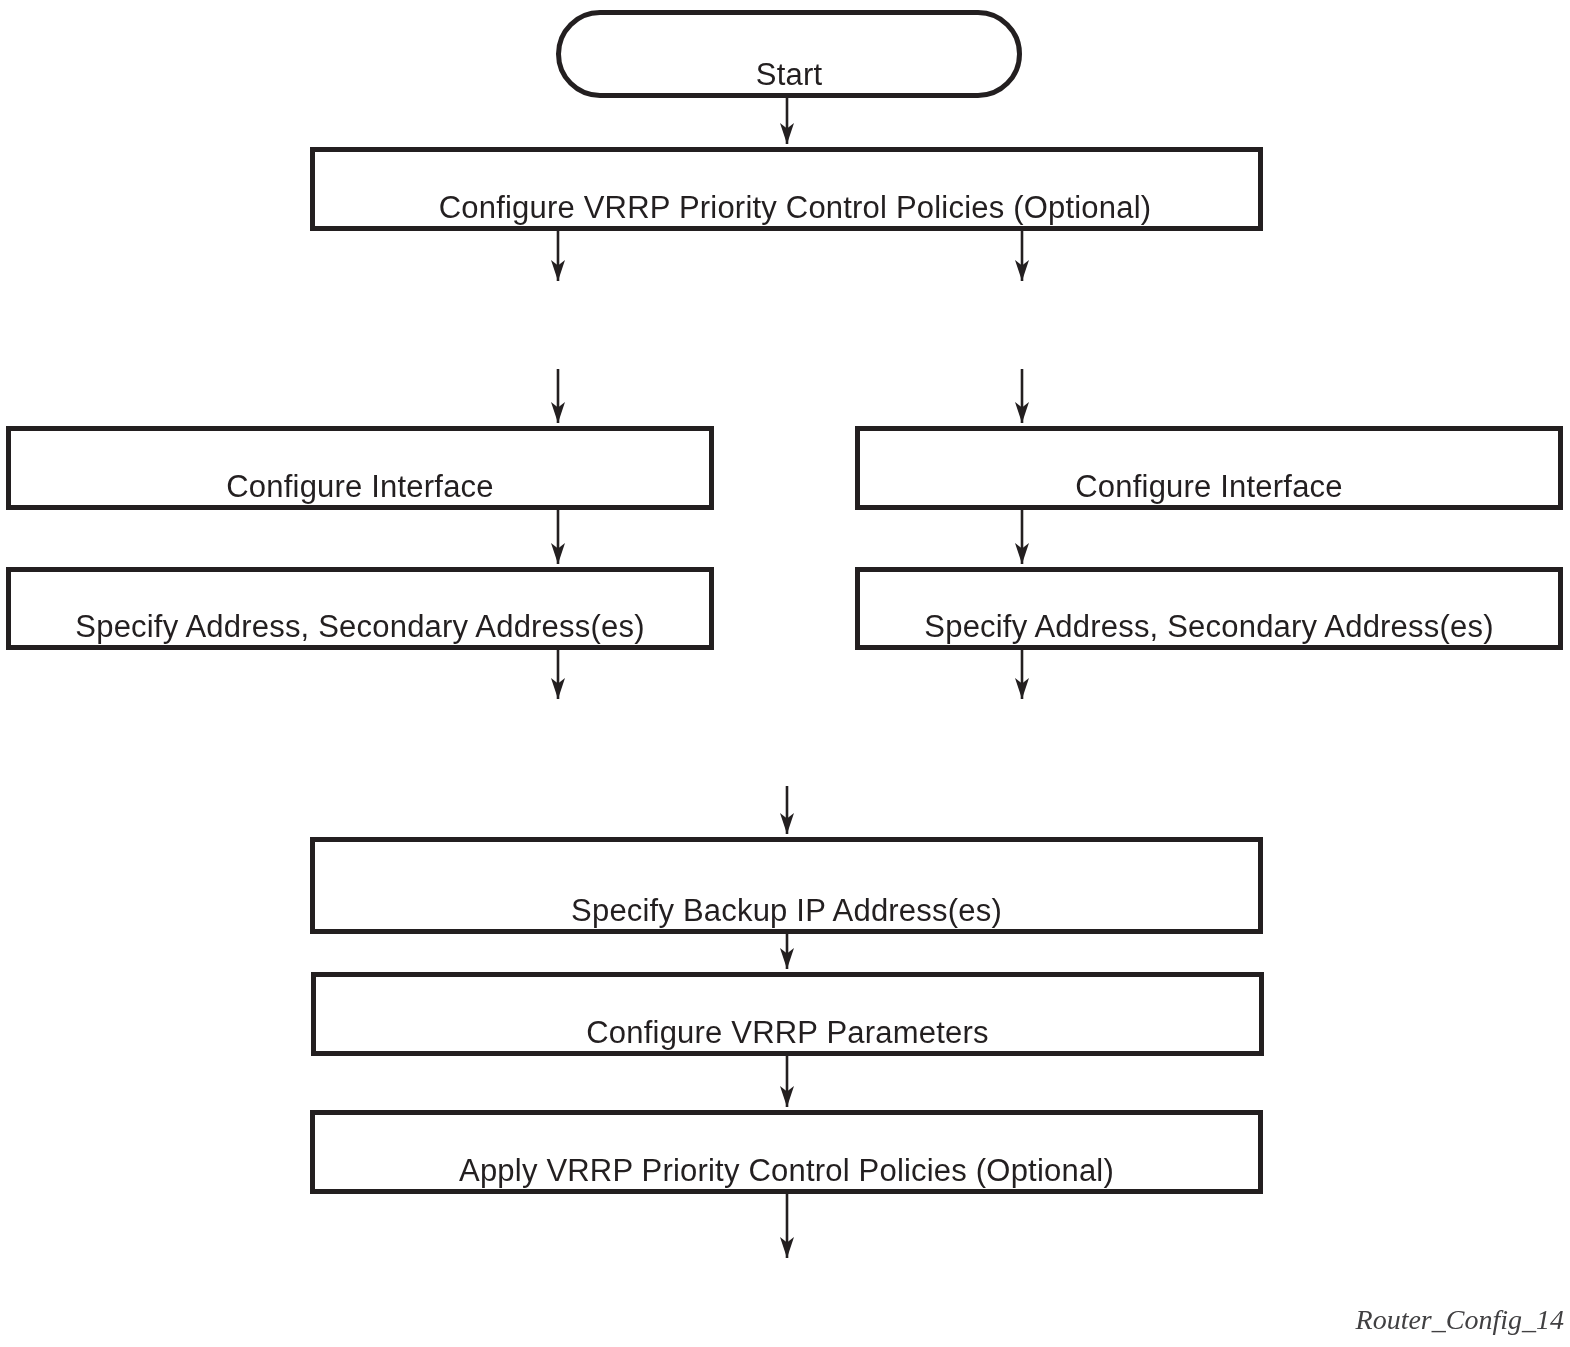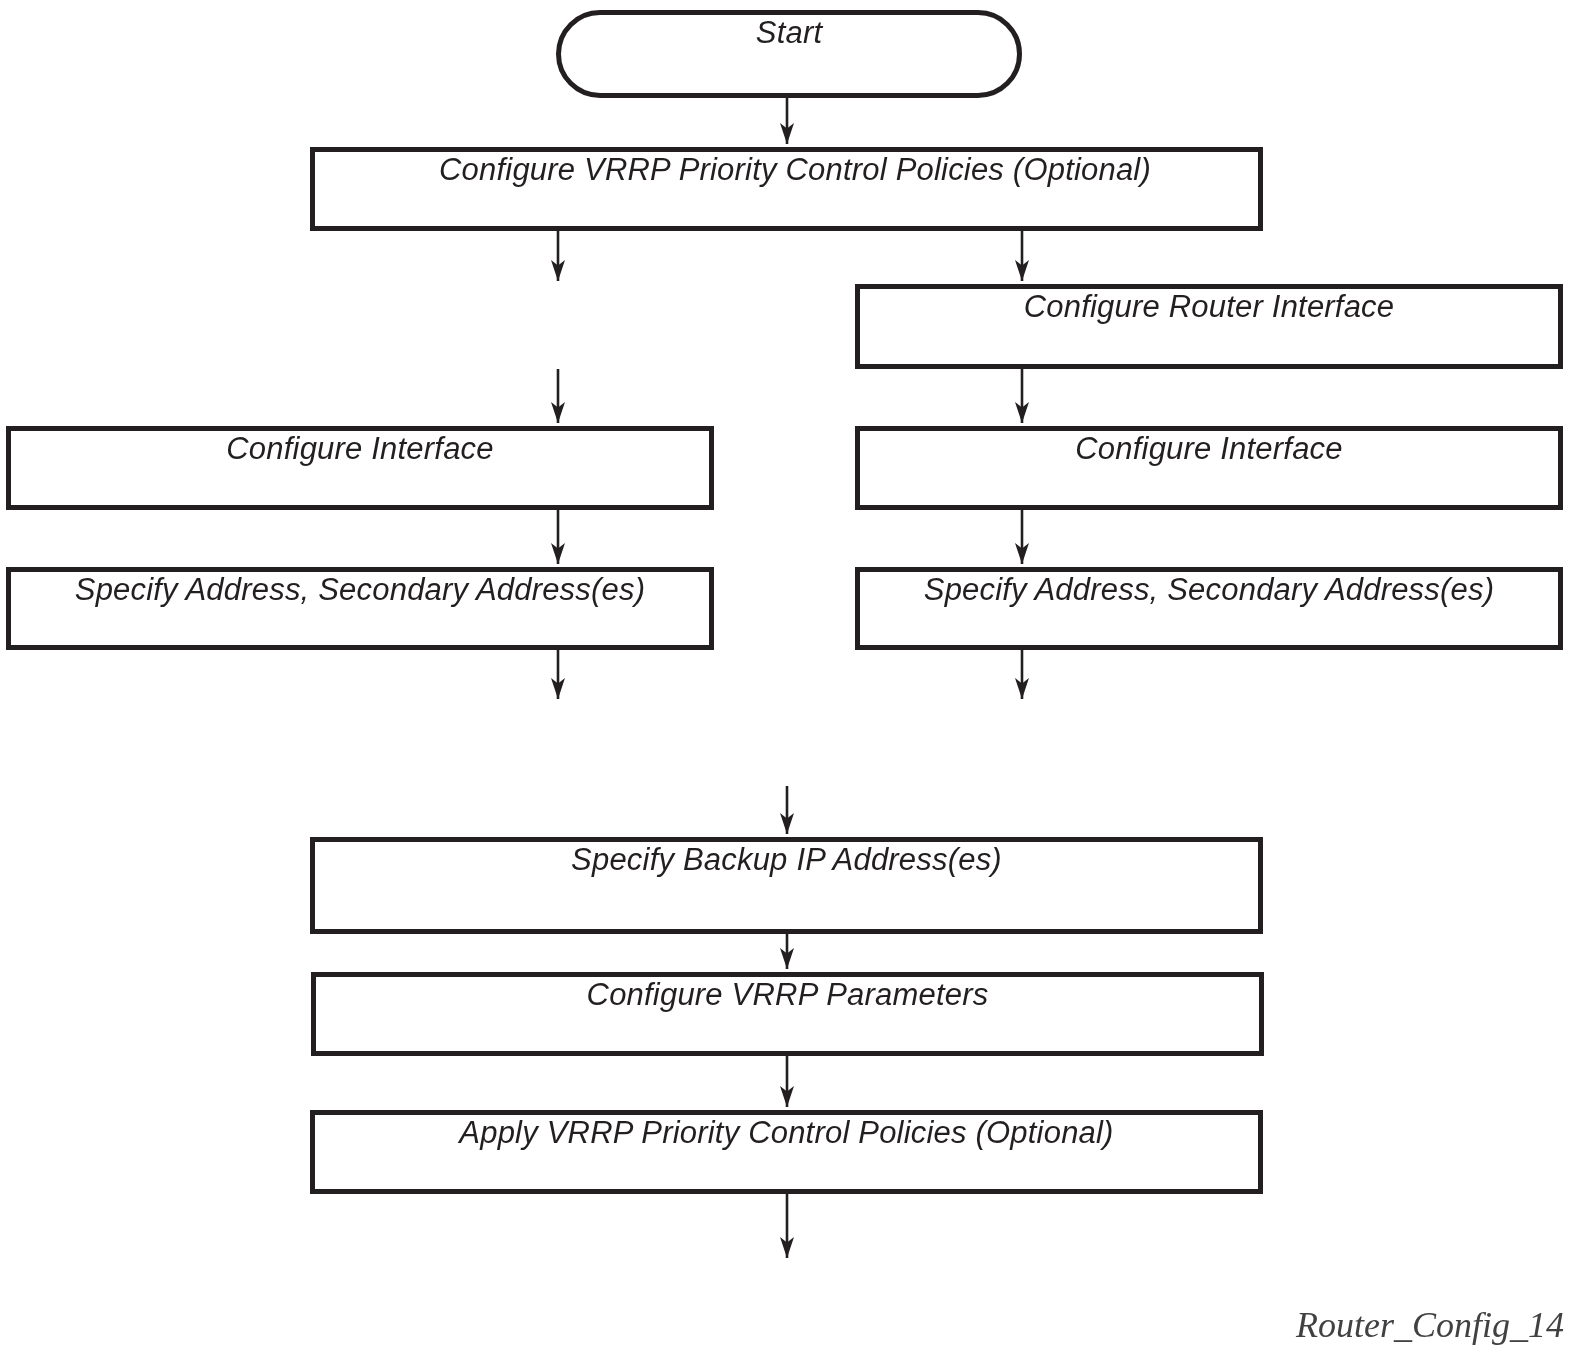--- a/index.html
+++ b/index.html
@@ -16,35 +16,34 @@
     overflow:hidden;
   }
   .arrow-layer{
     position:absolute;left:0;top:0;width:1570px;height:1347px;
   }
   .node{
     position:absolute;
     box-sizing:border-box;
     border:5px solid var(--ink);
     background:var(--bg);
-    display:flex;align-items:flex-start;justify-content:center;
+    display:flex;align-items:flex-end;justify-content:center;
     text-align:center;
     font-size:31px;
     line-height:1.15;
     color:var(--ink);
     letter-spacing:0.2px;
-    font-style:italic;
   }
   .stadium{border-radius:46px;}
   .caption{
     position:absolute;
     right:6px;top:1304px;
     font-family:"Liberation Serif", serif;
     font-style:italic;
-    font-size:36px;
+    font-size:28px;
     color:var(--caption);
   }
 </style>
 </head>
 <body>
 
 <div class="stage">
 
   <svg class="arrow-layer" viewBox="0 0 1570 1347" xmlns="http://www.w3.org/2000/svg">
     <defs>
@@ -71,23 +70,20 @@
 
   <div class="node stadium" style="left:556px;top:10px;width:466px;height:88px;">
     <span>Start</span>
   </div>
 
   <div class="node" style="left:310px;top:147px;width:953px;height:84px;padding-left:17px;">
     <span>Configure VRRP Priority Control Policies (Optional)</span>
   </div>
 
 
-  <div class="node" style="left:855px;top:284px;width:708px;height:85px;">
-    <span>Configure Router Interface</span>
-  </div>
 
   <div class="node" style="left:6px;top:426px;width:708px;height:84px;">
     <span>Configure Interface</span>
   </div>
 
   <div class="node" style="left:855px;top:426px;width:708px;height:84px;">
     <span>Configure Interface</span>
   </div>
 
   <div class="node" style="left:6px;top:567px;width:708px;height:83px;">

